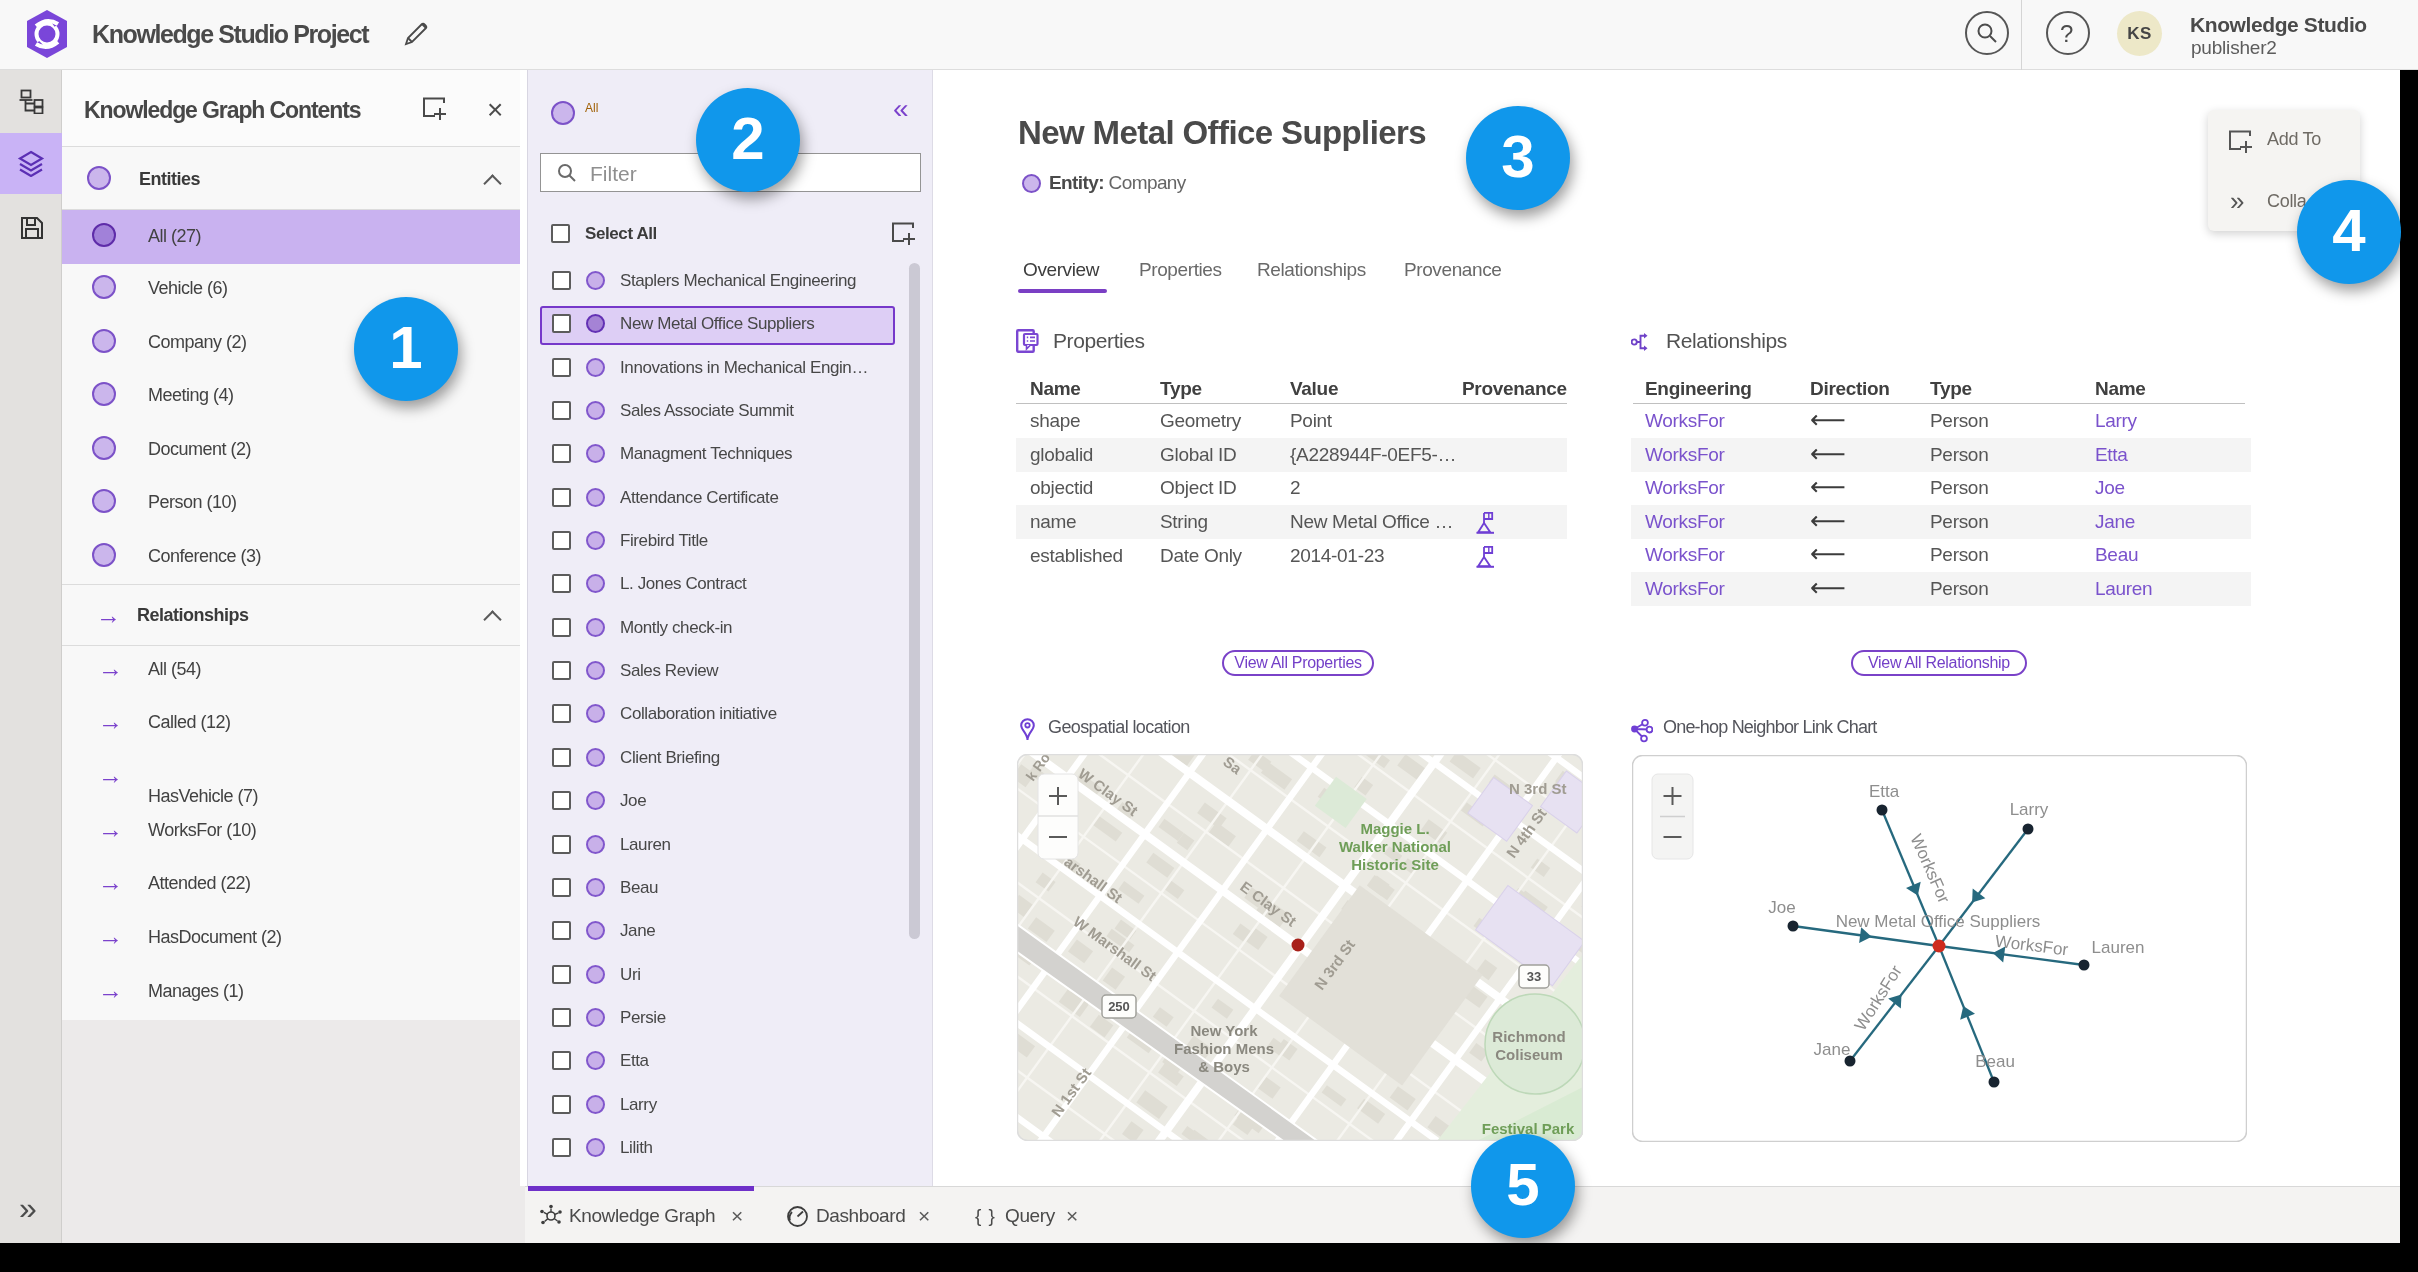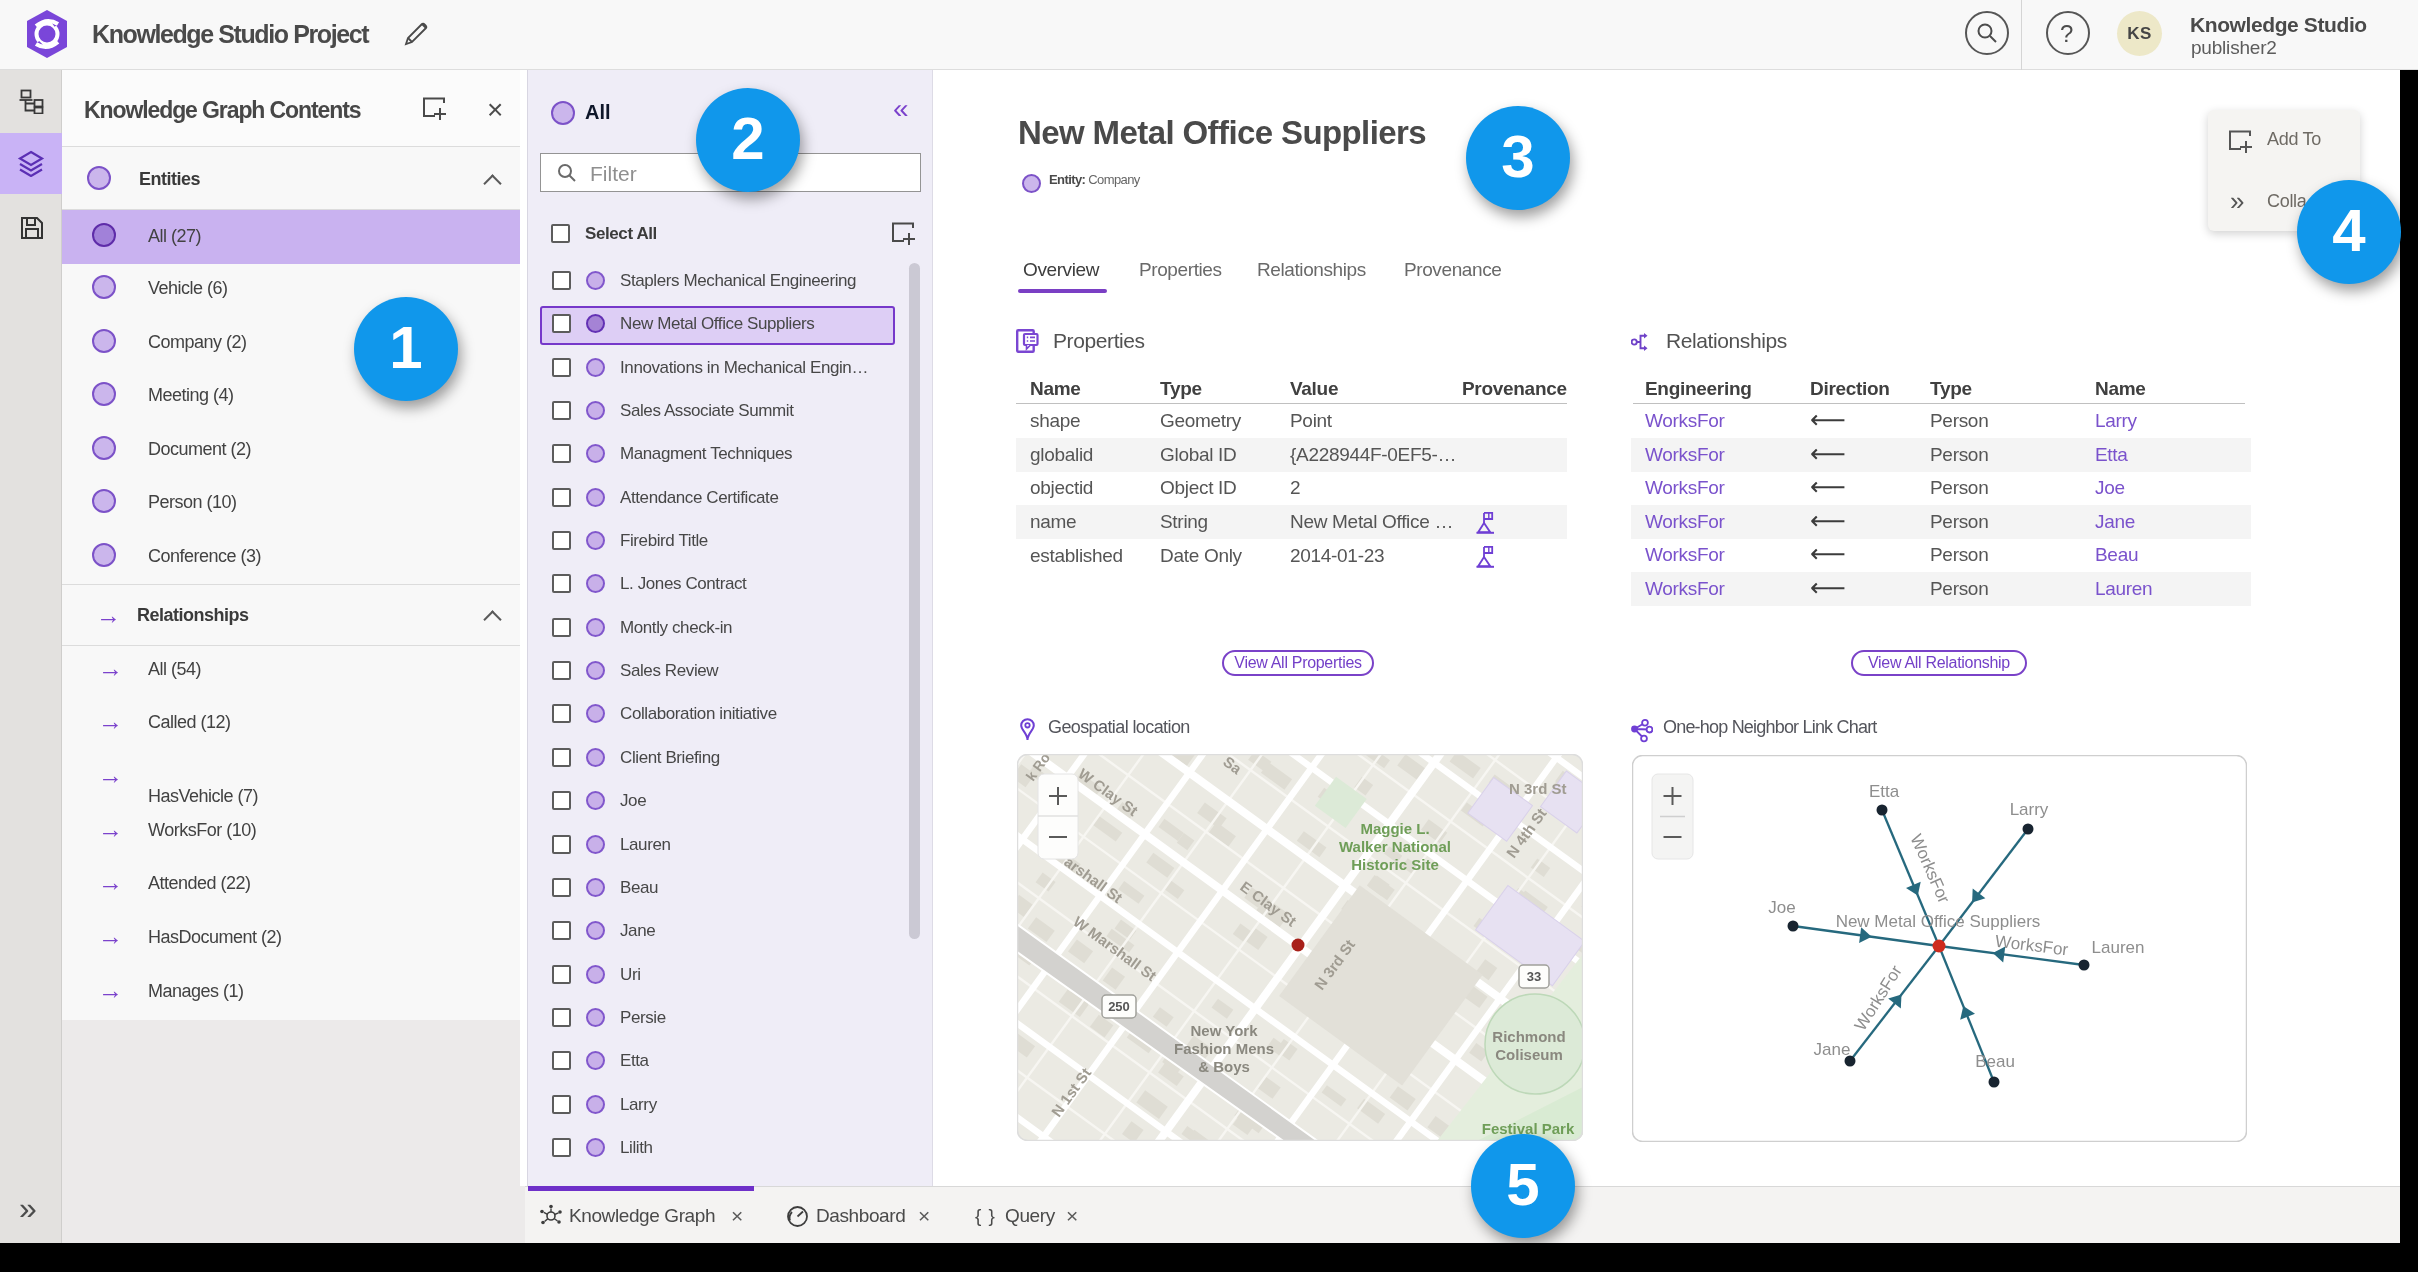--- a/index.html
+++ b/index.html
@@ -29,21 +29,21 @@
 .caret { position:absolute; width:13px; height:13px; border-left:2px solid #5a5a5a; border-top:2px solid #5a5a5a; transform:rotate(45deg); }
 .divline { position:absolute; background:#dcdcdc; height:1px; }
 #p2 { left:527px; top:70px; width:406px; height:1116px; background:#efedf7; border-left:1px solid #d8d6e2; border-right:1px solid #dddbe6; }
 .chk { position:absolute; width:19px; height:19px; border:2px solid #5c5c5c; border-radius:2px; background:#fff; }
 .pcirc { position:absolute; width:19px; height:19px; border-radius:50%; background:#c8b0e9; border:2px solid #8157cc; }
 .p2label { position:absolute; font-size:17px; color:#474747; letter-spacing:-0.4px;}
 #p2sel { left:540px; top:306px; width:355px; height:39px; background:#ddcef5; border:2px solid #7638ca; border-radius:3px; }
 #filter { left:540px; top:153px; width:381px; height:39px; background:#fff; border:1px solid #949494; }
 #scroll { left:909px; top:263px; width:11px; height:676px; background:#cbc9d4; border-radius:6px; }
 #mtitle { left:1018px; top:114px; font-size:33px; font-weight:bold; color:#4a4a4a; letter-spacing:-0.6px; }
-#enttxt { left:1049px; top:172px; font-size:13px; color:#4a4a4a; letter-spacing:-0.6px;}
+#enttxt { left:1049px; top:172px; font-size:19px; color:#4a4a4a; letter-spacing:-0.6px;}
 .tab { position:absolute; top:259px; font-size:19px; color:#696969; letter-spacing:-0.4px;}
 #tabline { left:1018px; top:289px; width:89px; height:4px; background:#7a3fc4; border-radius:2px; }
 .sechead { position:absolute; font-size:21px; color:#525252; letter-spacing:-0.4px;}
 .thead { position:absolute; font-size:19px; font-weight:bold; color:#404040; letter-spacing:-0.3px;}
 .tcell { position:absolute; font-size:19px; color:#555; letter-spacing:-0.3px;}
 .tpurple { position:absolute; font-size:19px; color:#7a52cc; letter-spacing:-0.3px;}
 .stripe { position:absolute; background:#f4f4f4; }
 .vbtn { position:absolute; height:26px; border:2px solid #7a42c8; border-radius:13px; color:#7440c8;
   font-size:16px; text-align:center; line-height:22px; background:#fff; letter-spacing:-0.3px; white-space:nowrap;}
 #strip { left:0; top:1186px; width:2418px; height:57px; background:#f4f3f2; border-top:1px solid #d8d8d8; }
@@ -152,21 +152,21 @@
 <div class="abs parrow" style="left:98px; top:815px;">→</div>
 <div class="abs rlabel" style="left:148px; top:820px;">WorksFor (10)</div>
 <div class="abs parrow" style="left:98px; top:868px;">→</div>
 <div class="abs rlabel" style="left:148px; top:873px;">Attended (22)</div>
 <div class="abs parrow" style="left:98px; top:922px;">→</div>
 <div class="abs rlabel" style="left:148px; top:927px;">HasDocument (2)</div>
 <div class="abs parrow" style="left:98px; top:976px;">→</div>
 <div class="abs rlabel" style="left:148px; top:981px;">Manages (1)</div>
 <div class="abs" id="p2"></div>
 <div class="abs ecirc" style="left:551px; top:101px;"></div>
-<div class="abs" style="left:585px; top:101px; font-size:20px; font-weight:bold; color:#0f172a;">All</div>
+<div class="abs" style="left:585px; top:101px; font-size:12px; font-weight:normal; color:#a16207;">All</div>
 <div class="abs" style="left:893px; top:93px; font-size:28px; color:#7b42cc;">«</div>
 <div class="abs" id="filter"></div>
 <svg class="abs" style="left:556px; top:162px;" width="22" height="22" viewBox="0 0 22 22">
 <circle cx="9" cy="9" r="6" fill="none" stroke="#6a6a6a" stroke-width="2"></circle>
 <path d="M13.5 13.5 L19 19" stroke="#6a6a6a" stroke-width="2"></path>
 </svg>
 <div class="abs" style="left:590px; top:162px; font-size:21px; color:#8f8f8f;">Filter</div>
 <div class="abs chk" style="left:551px; top:224px;"></div>
 <div class="abs p2label" style="left:585px; top:224px; font-weight:bold; color:#3c3c3c;">Select All</div>
 <svg class="abs" style="left:891px; top:222px;" width="25" height="25" viewBox="0 0 25 25">

